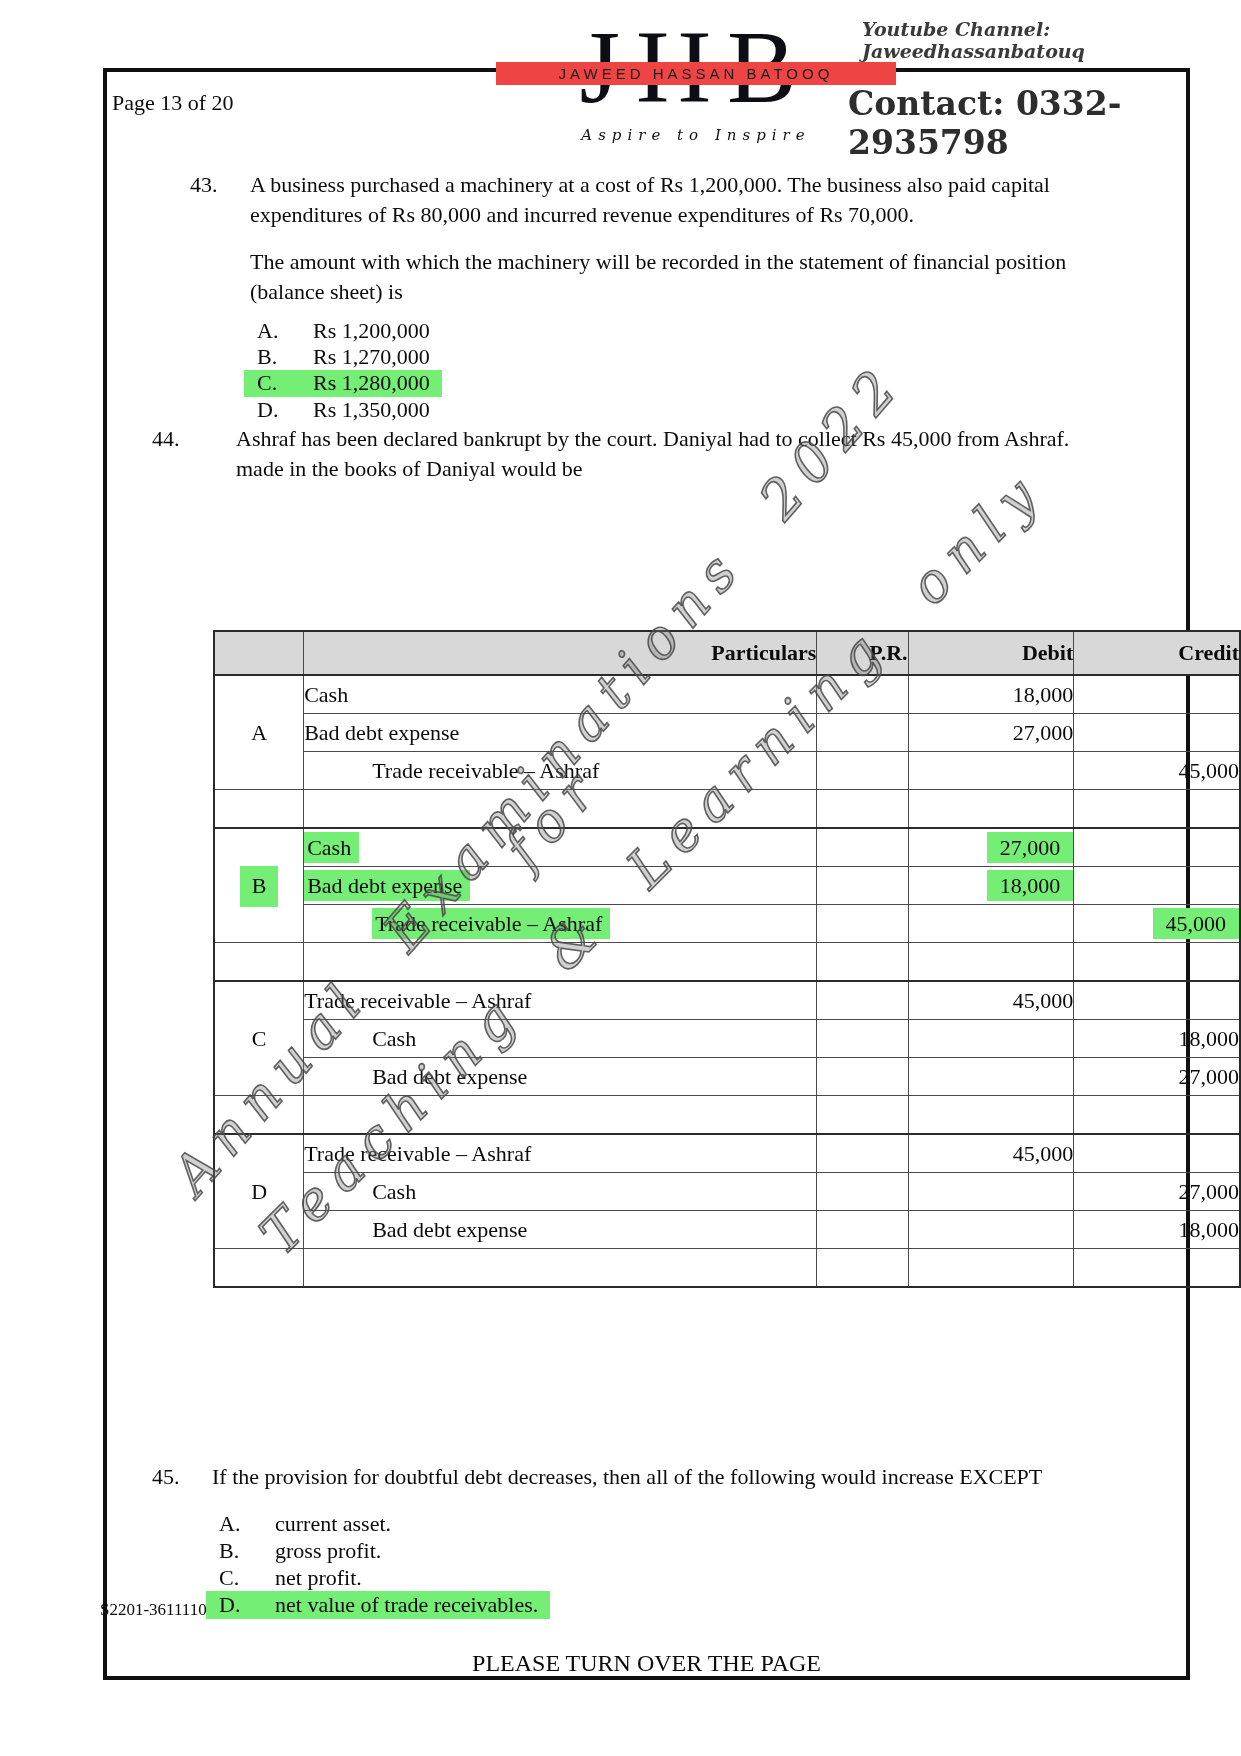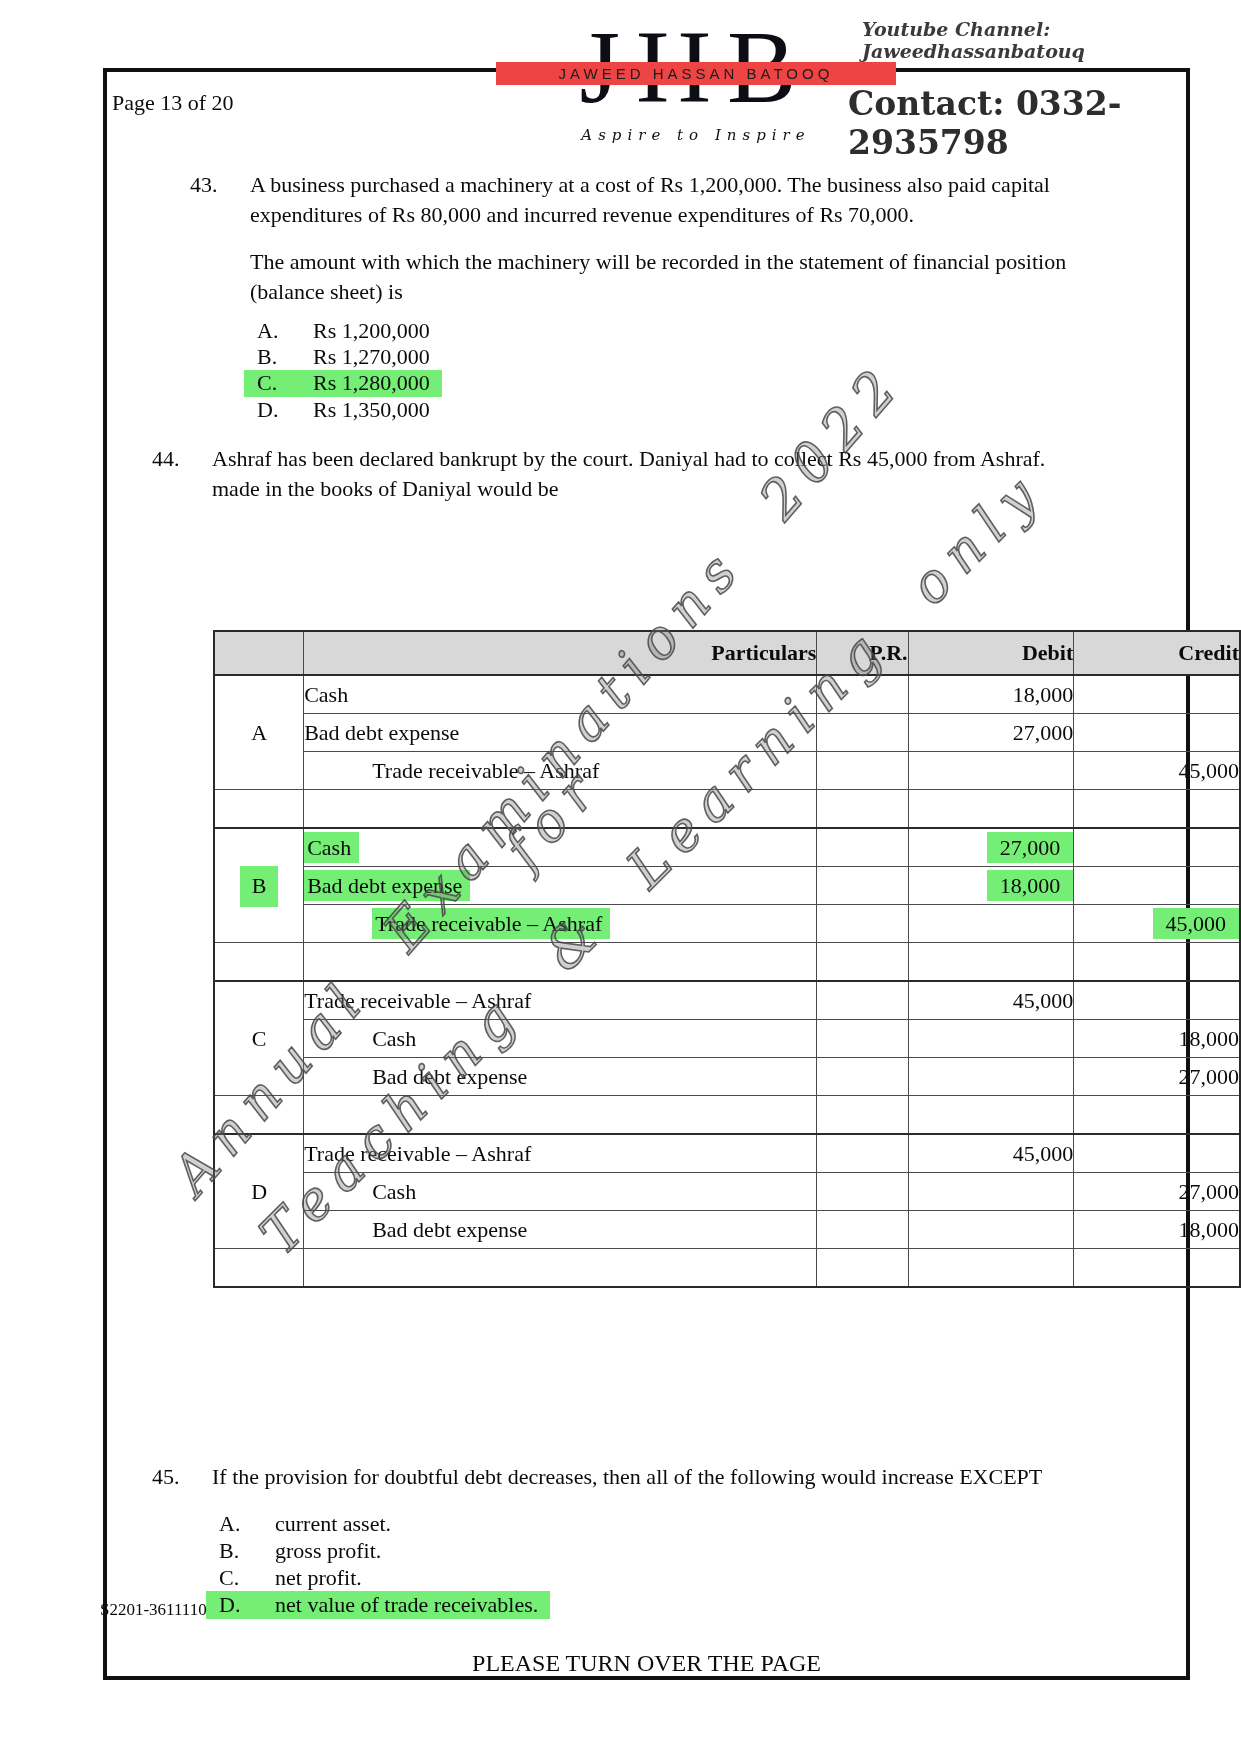--- a/index.html
+++ b/index.html
@@ -58,21 +58,21 @@
   .qnum { width:60px; flex:none; }
   .qbody { width:978px; }
   .pline { white-space:nowrap; }
   .opt { display:flex; line-height:26px; padding-left:7px; white-space:nowrap; }
   .opt .oletter { width:56px; flex:none; }
   .opt.hl {
     background:#74ee74; width:fit-content;
     margin-left:-6px; padding-left:13px; padding-right:12px; padding-bottom:1px;
   }
   #q43 { left:168px; top:170px;margin-left:22px; }
-  #q44 { left:152px; top:444px; }
+  #q44 { left:152px; top:424px;gap:24px; }
   #q45 { left:152px; top:1462px; }
   .gap17 { margin-top:17px; }
   .gap18 { margin-top:18px; }
   .gap11 { margin-top:11px; }
   #q45 .opt { line-height:27px; }
 
   
   #tableWrap { position:absolute; left:213px; top:630px; z-index:5; }
   table.journal { border-collapse:collapse; border:2px solid #2a2a2a; font-size:22px; }
   table.journal th, table.journal td { border:1px solid #4a4a4a; padding:0; }

